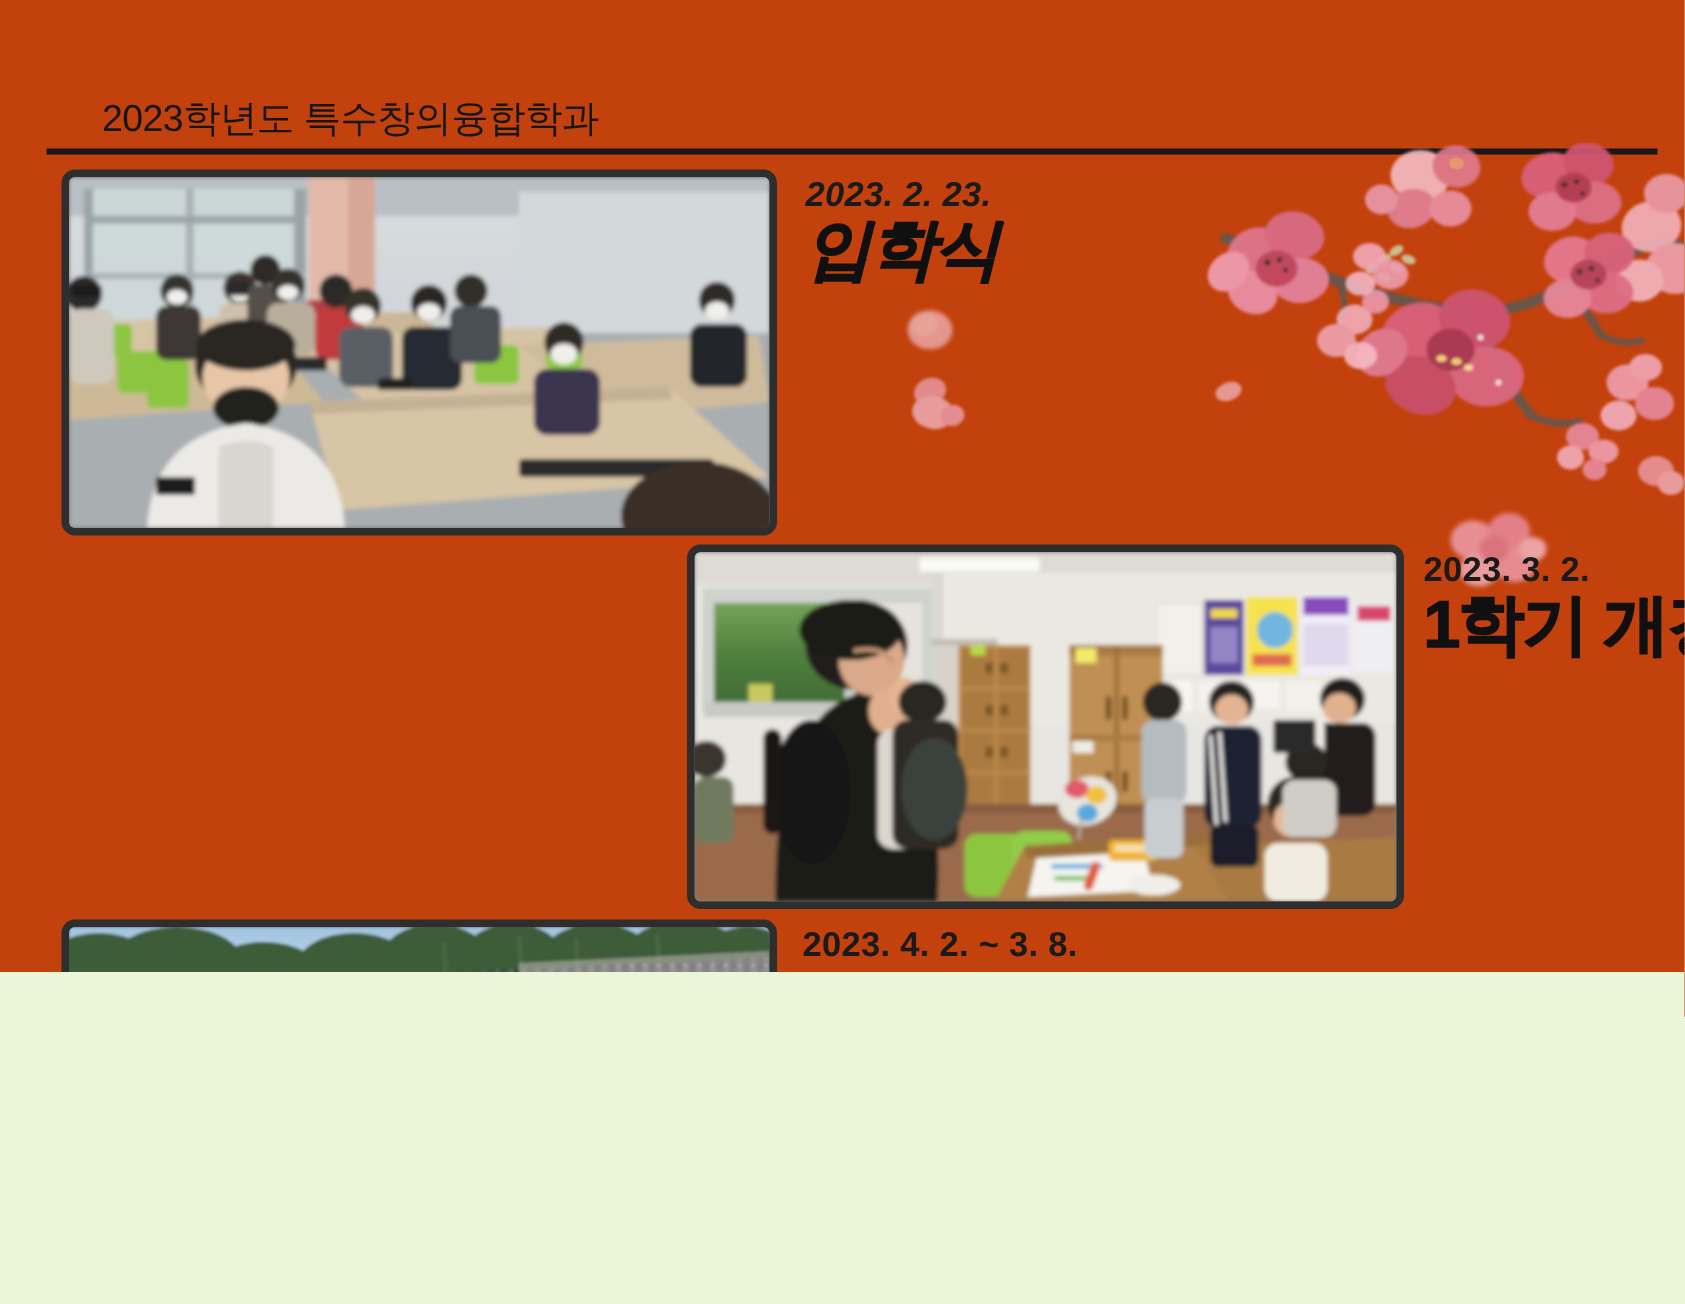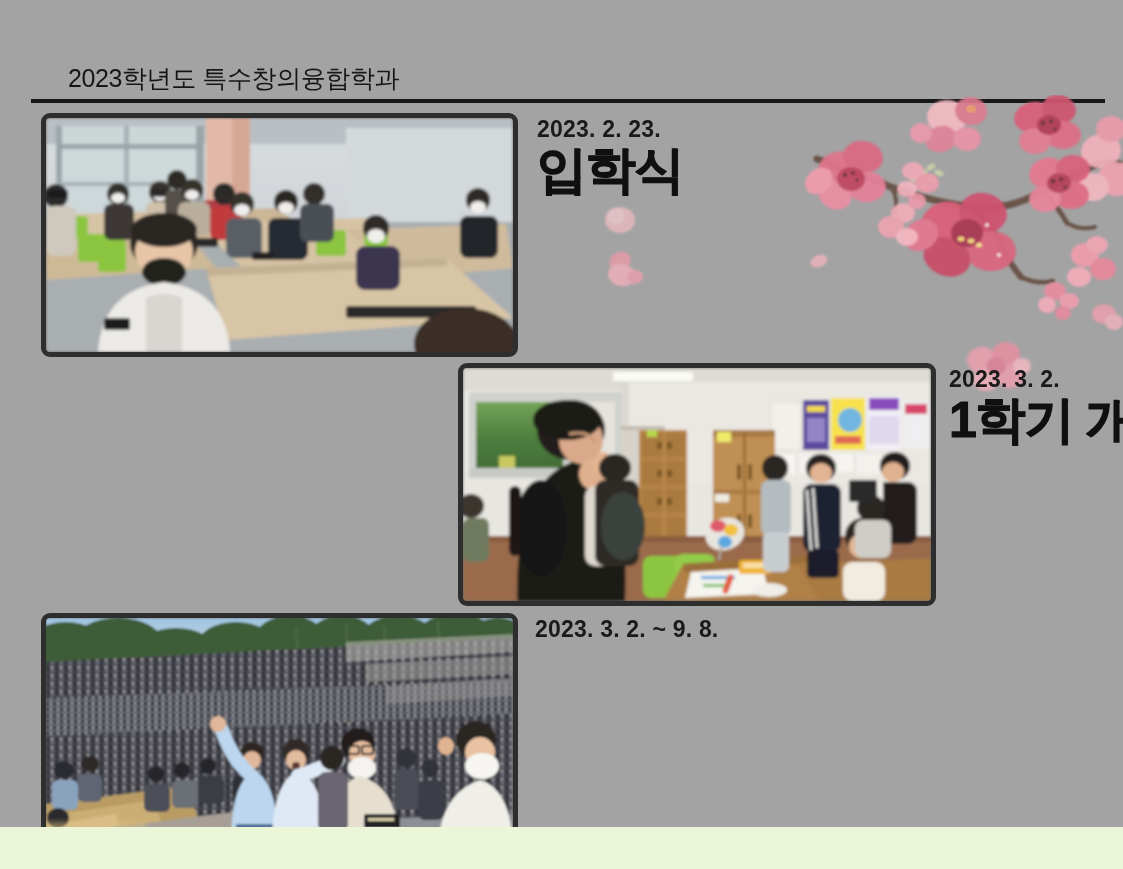--- a/index.html
+++ b/index.html
@@ -14,22 +14,22 @@
   body {
     background: #eaf6d7;
     font-family: "Liberation Sans", "DejaVu Sans", sans-serif;
     position: relative;
   }
 
   
   .slide {
     position: relative;
     width: 1123px;
-    height: 827px;
-    background: #a3a3a3;
+    height: 648px;
+    background: #c2410c;
     overflow: hidden;
   }
 
   
   .header-title {
     position: absolute;
     left: 68px;
     top: 62px;
     font-size: 25px;
     font-weight: 500;
@@ -94,29 +94,29 @@
   .caption { position: absolute; white-space: nowrap; }
 
   .caption .date {
     font-size: 23px;
     font-weight: bold;
     color: #1a1a1a;
     letter-spacing: 0.2px;
     line-height: 1.15;
   }
   .caption .heading {
-    font-size: 50px;
+    font-size: 44px;
     font-weight: bold;
     color: #101010;
     letter-spacing: -1.2px;
     line-height: 1.12;
     -webkit-text-stroke: 1.1px #101010;
   }
 
-  .caption-1 { left: 537px; top: 116px; }
+  .caption-1 { left: 537px; top: 116px; font-style: italic; }
   .caption-2 { left: 949px; top: 366px; text-align: right; }
   .caption-2 .date,
   .caption-2 .heading { text-align: left; }
   .caption-3 { left: 535px; top: 616px; }
 </style>
 </head>
 <body>
 
 <div class="slide">
 
@@ -749,16 +749,16 @@
         <rect x="4" y="226" width="14" height="8" rx="2" fill="#3e7fc4"></rect>
 
         <g filter="url(#blur3b)" opacity="0.5">
           <rect x="0" y="204" width="100" height="32" fill="#d9bf85"></rect>
         </g>
       </g>
     </svg>
   </div>
 
   <div class="caption caption-3">
-    <div class="date">2023. 3. 2. ~ 9. 8.</div>
+    <div class="date">2023. 4. 2. ~ 3. 8.</div>
   </div>
 
 </div>
 
 </body></html>

